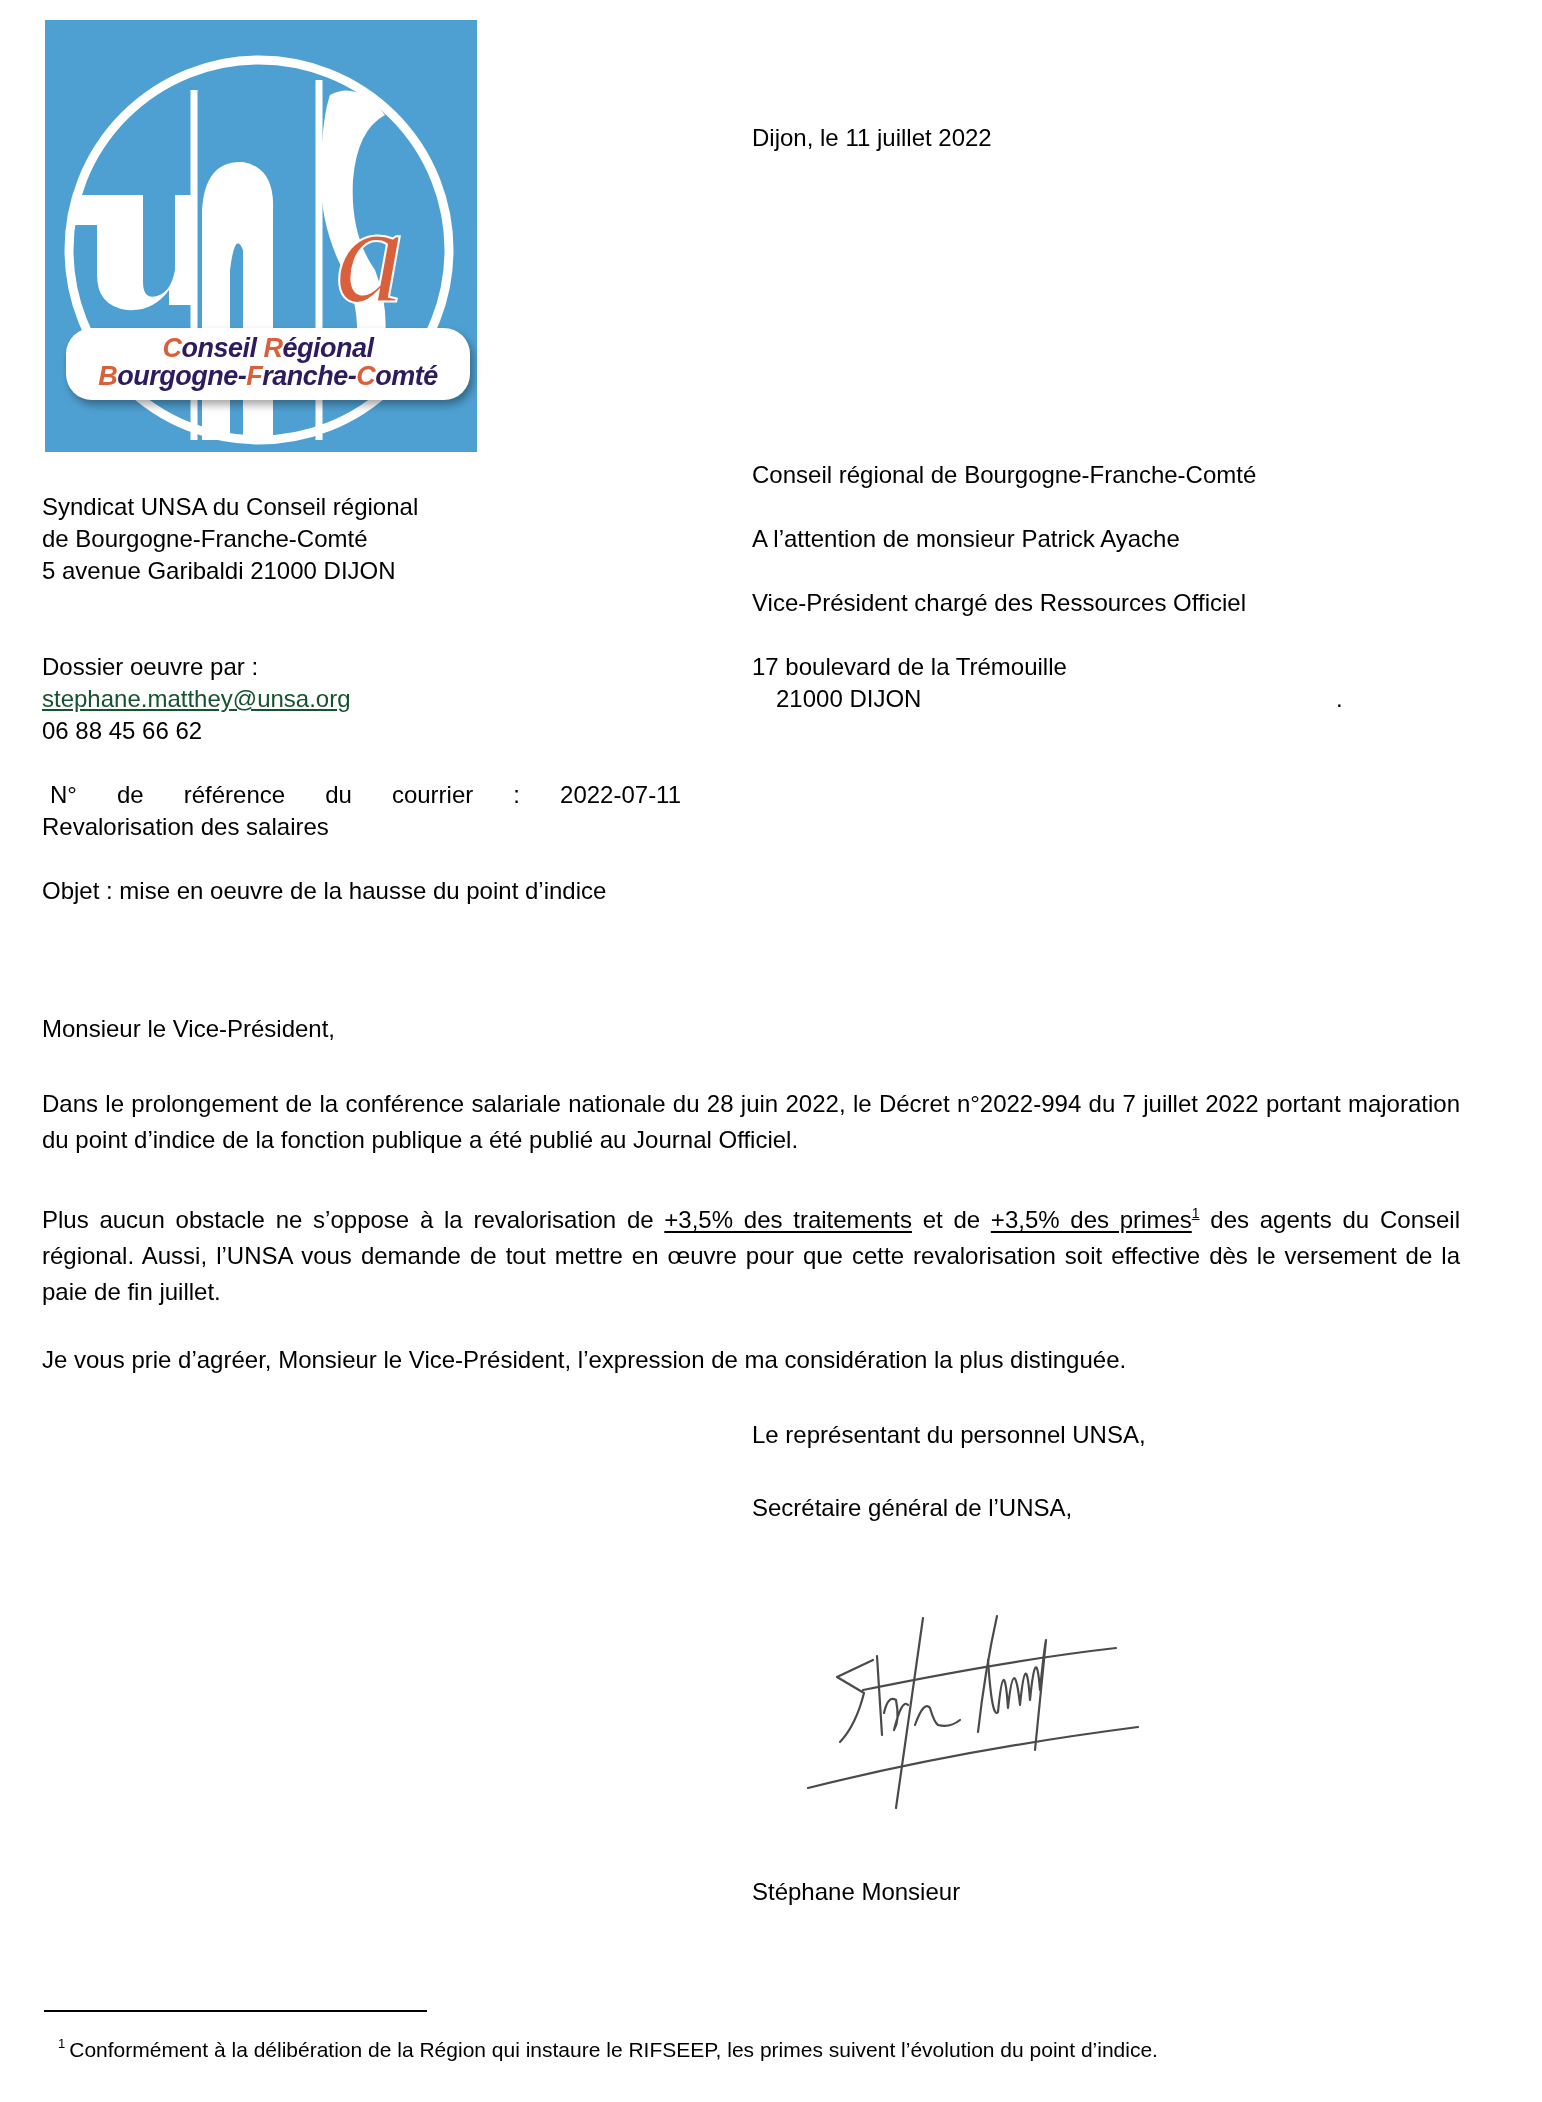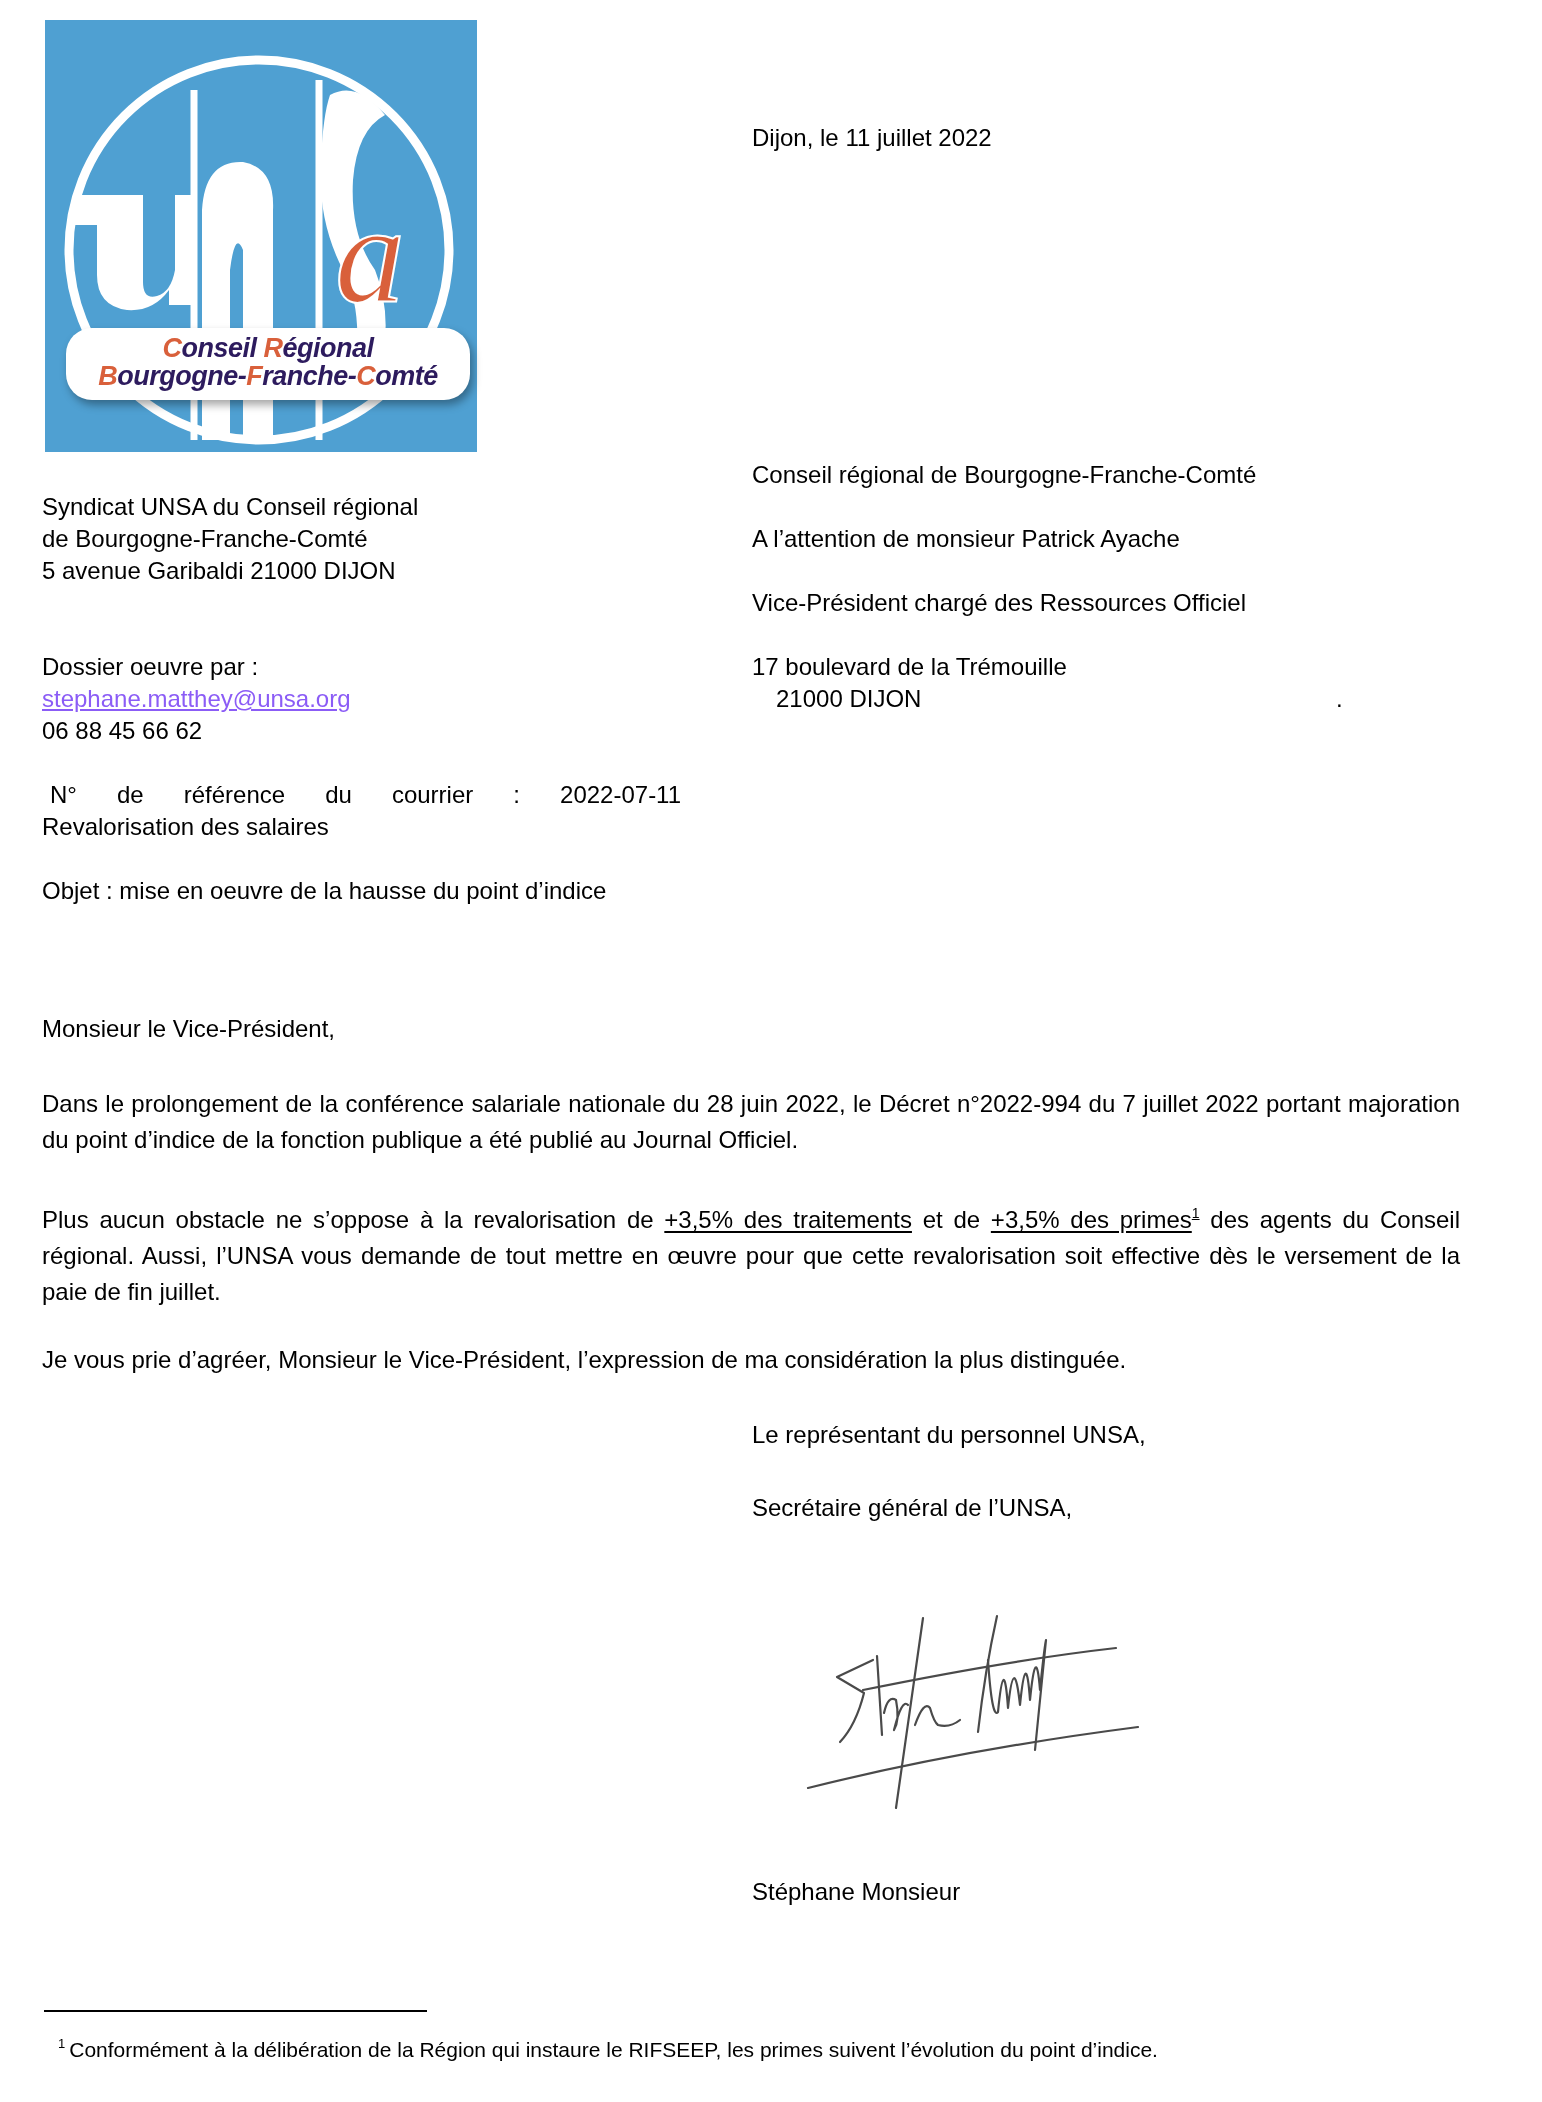--- a/index.html
+++ b/index.html
@@ -18,21 +18,21 @@
     background: #ffffff; border-radius: 26px;
     box-shadow: 3px 5px 8px rgba(0,0,0,0.35);
     text-align: center; font-style: italic; font-weight: bold;
     font-size: 27px; line-height: 28px; padding-top: 6px; box-sizing: border-box;
     color: #2d1b5e; letter-spacing: -0.5px;
   }
   .banner .o { color: #d9603b; }
   .justify { position: absolute; left: 42px; width: 1418px; text-align: justify; line-height: 36px; }
   .justify p { margin: 0; }
   .u { text-decoration: underline; text-underline-offset: 3px; }
-  a.link { color: #8b5cf6; text-decoration: underline; }
+  a.link { color: #14532d; text-decoration: underline; }
   .ref-line { position: absolute; left: 42px; top: 779px; width: 631px; line-height: 32px; text-align: justify; text-align-last: justify; margin-left: 8px; }
   .fn-rule { position: absolute; left: 44px; top: 2010px; width: 383px; height: 2px; background: #000; }
   .fn { position: absolute; left: 58px; top: 2030px; font-size: 21px; line-height: 28px; white-space: nowrap; }
   .fn sup { font-size: 13px; vertical-align: 9px; margin-right: 4px; }
   sup.note { font-size: 14px; vertical-align: 10px; text-decoration: underline; }
 </style>
 </head>
 <body>
 
 <div class="logo">

